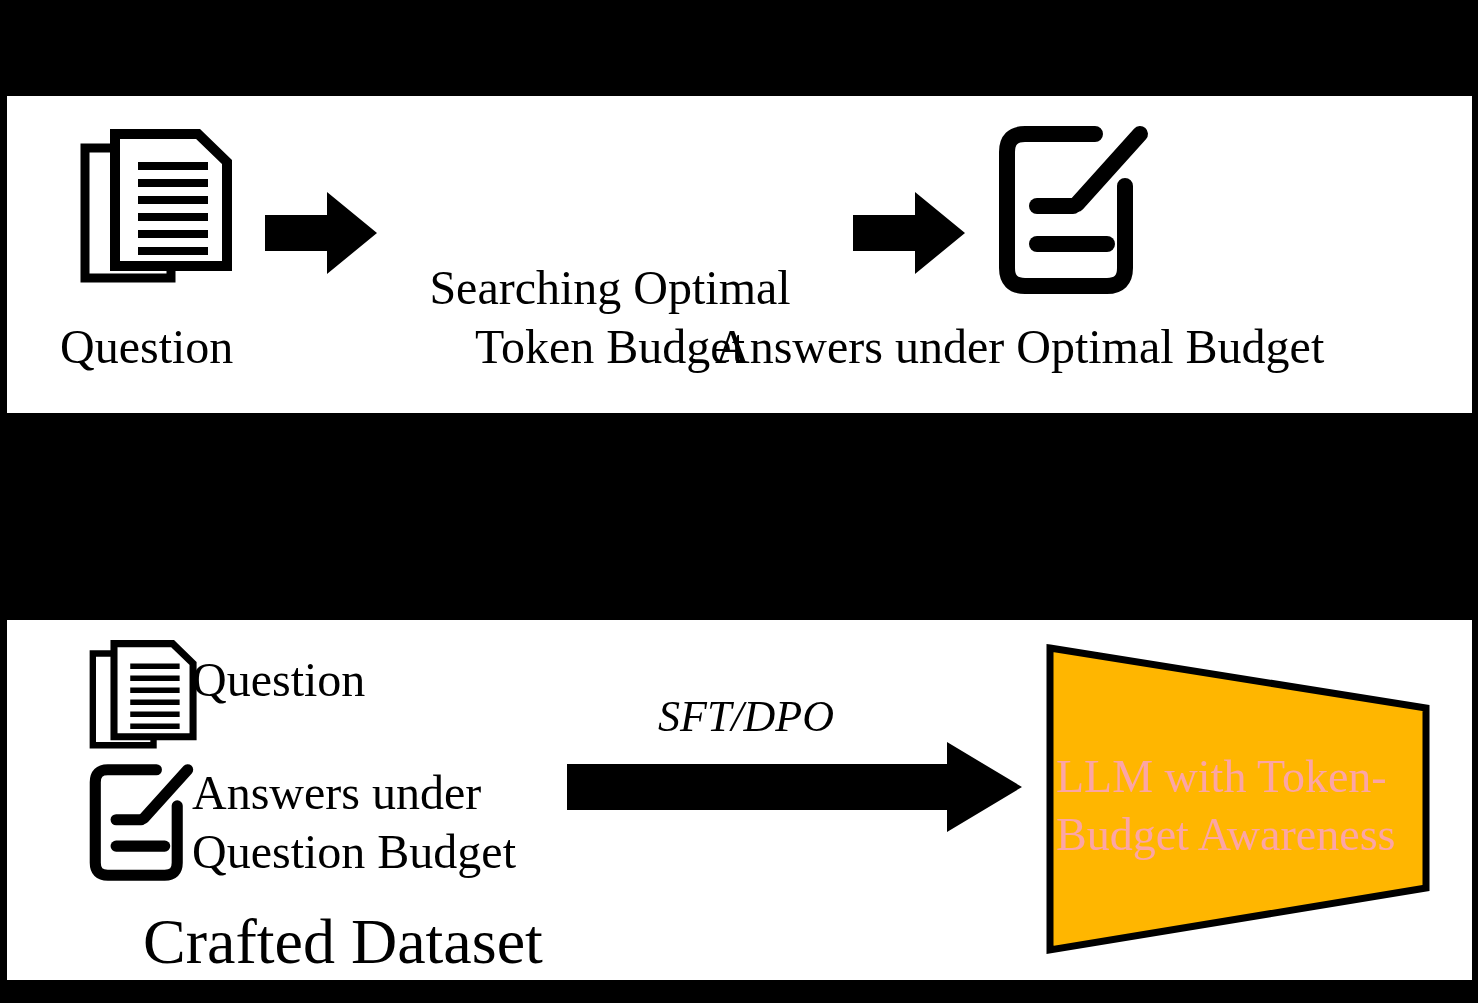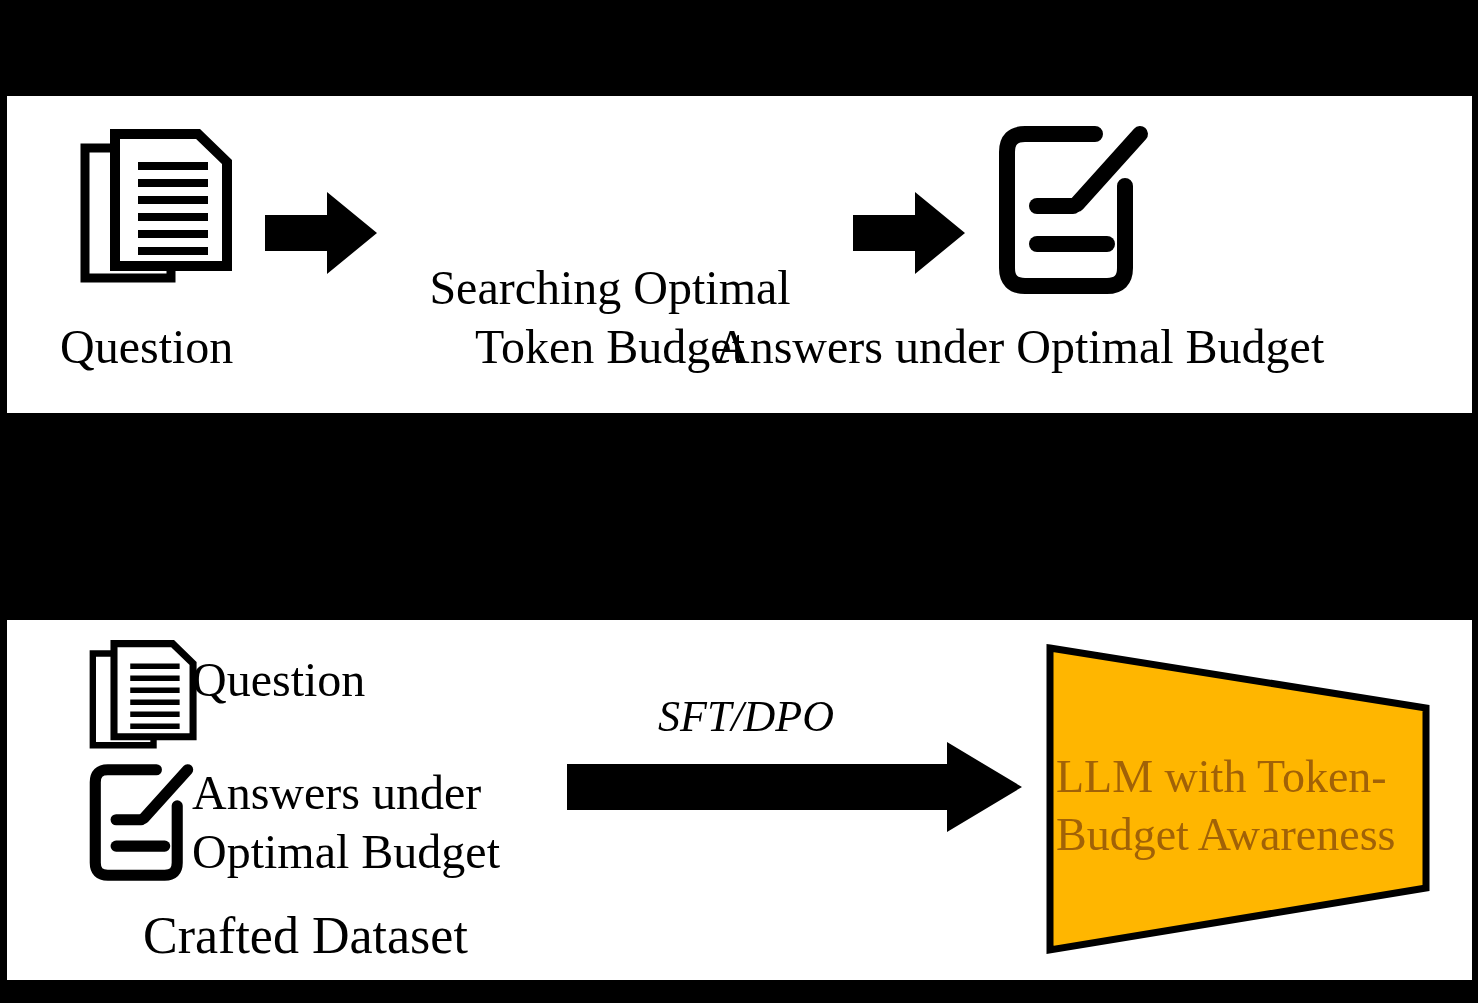--- a/index.html
+++ b/index.html
@@ -76,21 +76,21 @@
   #bot-answers-label {
     left: 192px;
     top: 764px;
     width: 370px;
     font-size: 48px;
     line-height: 1.22;
   }
   #bot-dataset-label {
     left: 143px;
     top: 908px;
-    font-size: 52px;
+    font-size: 64px;
   }
   #sftdpo-label {
     left: 658px;
     top: 694px;
     font-size: 44px;
     font-style: italic;
   }
 
   
   #llm-box {
@@ -100,21 +100,21 @@
     width: 390px;
     height: 320px;
   }
   #llm-label {
     position: absolute;
     left: 1056px;
     top: 748px;
     width: 360px;
     font-size: 46px;
     line-height: 1.26;
-    color: #a16207;
+    color: #fca5a5;
     white-space: pre;
     font-family: "Liberation Serif", "DejaVu Serif", serif;
   }
 
   svg { display: block; overflow: visible; }
 </style>
 </head>
 <body>
 
 <div id="canvas">
@@ -207,21 +207,21 @@
     <div id="llm-box" style="left:1031px; top:18px;">
       <svg width="392" height="322" viewBox="0 0 392 322">
         <polygon points="12,10 388,70 388,250 12,312" fill="#FFB600" stroke="#000000" stroke-width="7" stroke-linejoin="miter"></polygon>
       </svg>
     </div>
   </div>
 
   <div class="txt" id="bot-question-label">Question</div>
 
   <div class="txt" id="bot-answers-label">Answers under
-Optimal Budget</div>
+Question Budget</div>
 
   <div class="txt" id="bot-dataset-label">Crafted Dataset</div>
 
   <div class="txt" id="sftdpo-label">SFT/DPO</div>
 
   <div id="llm-label">LLM with Token-
 Budget Awareness</div>
 
 </div>
 

